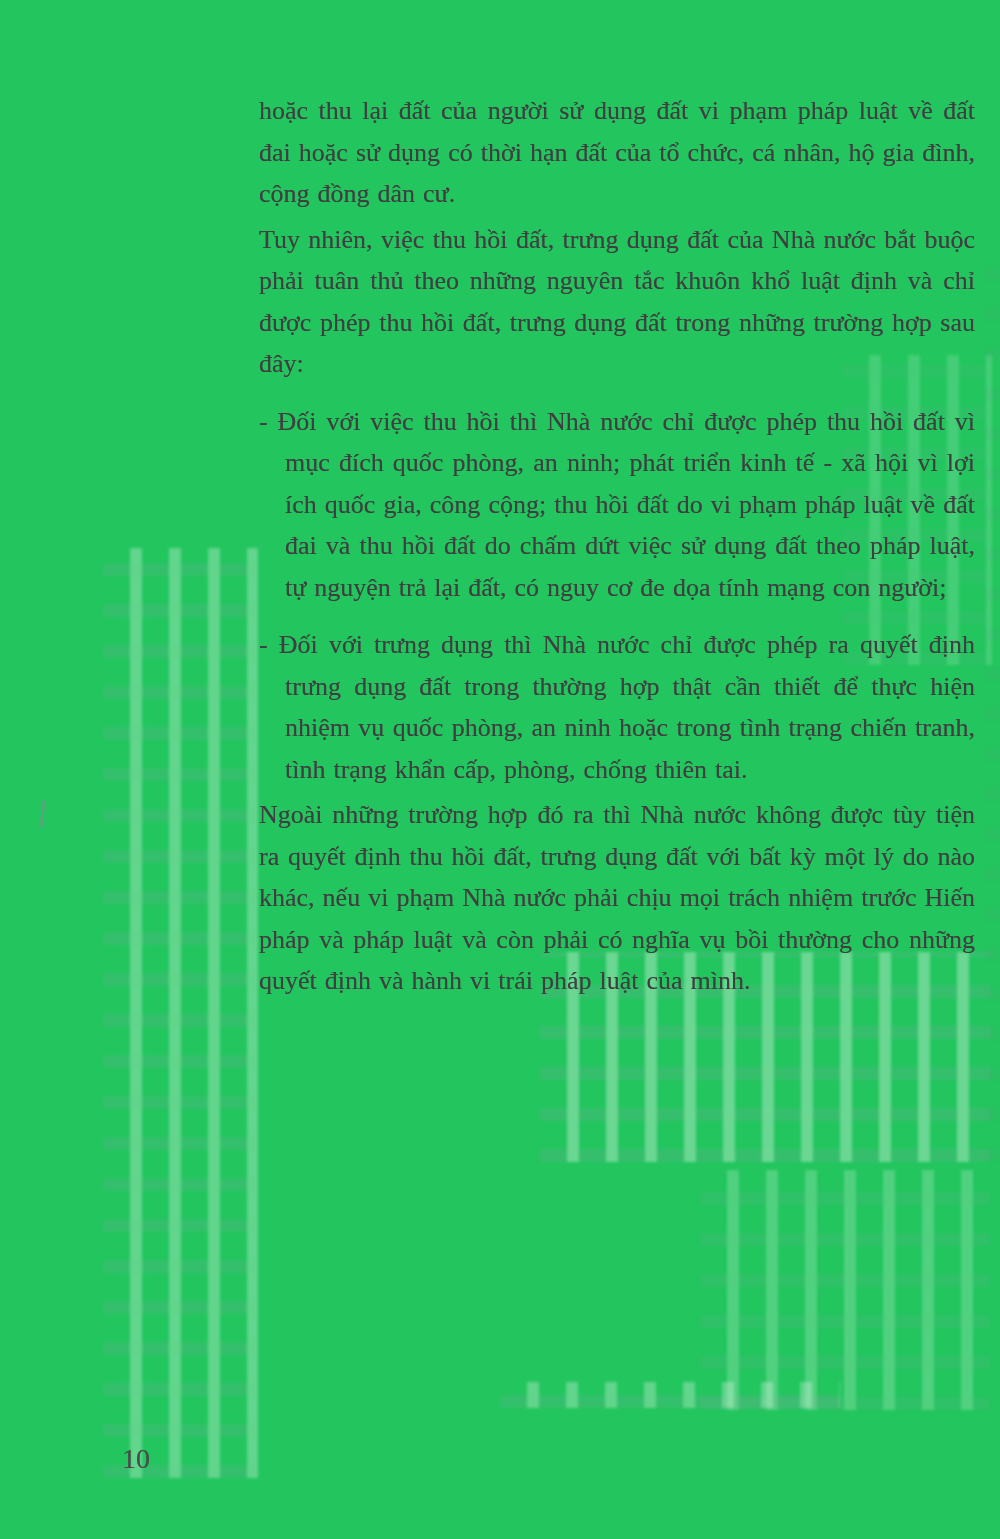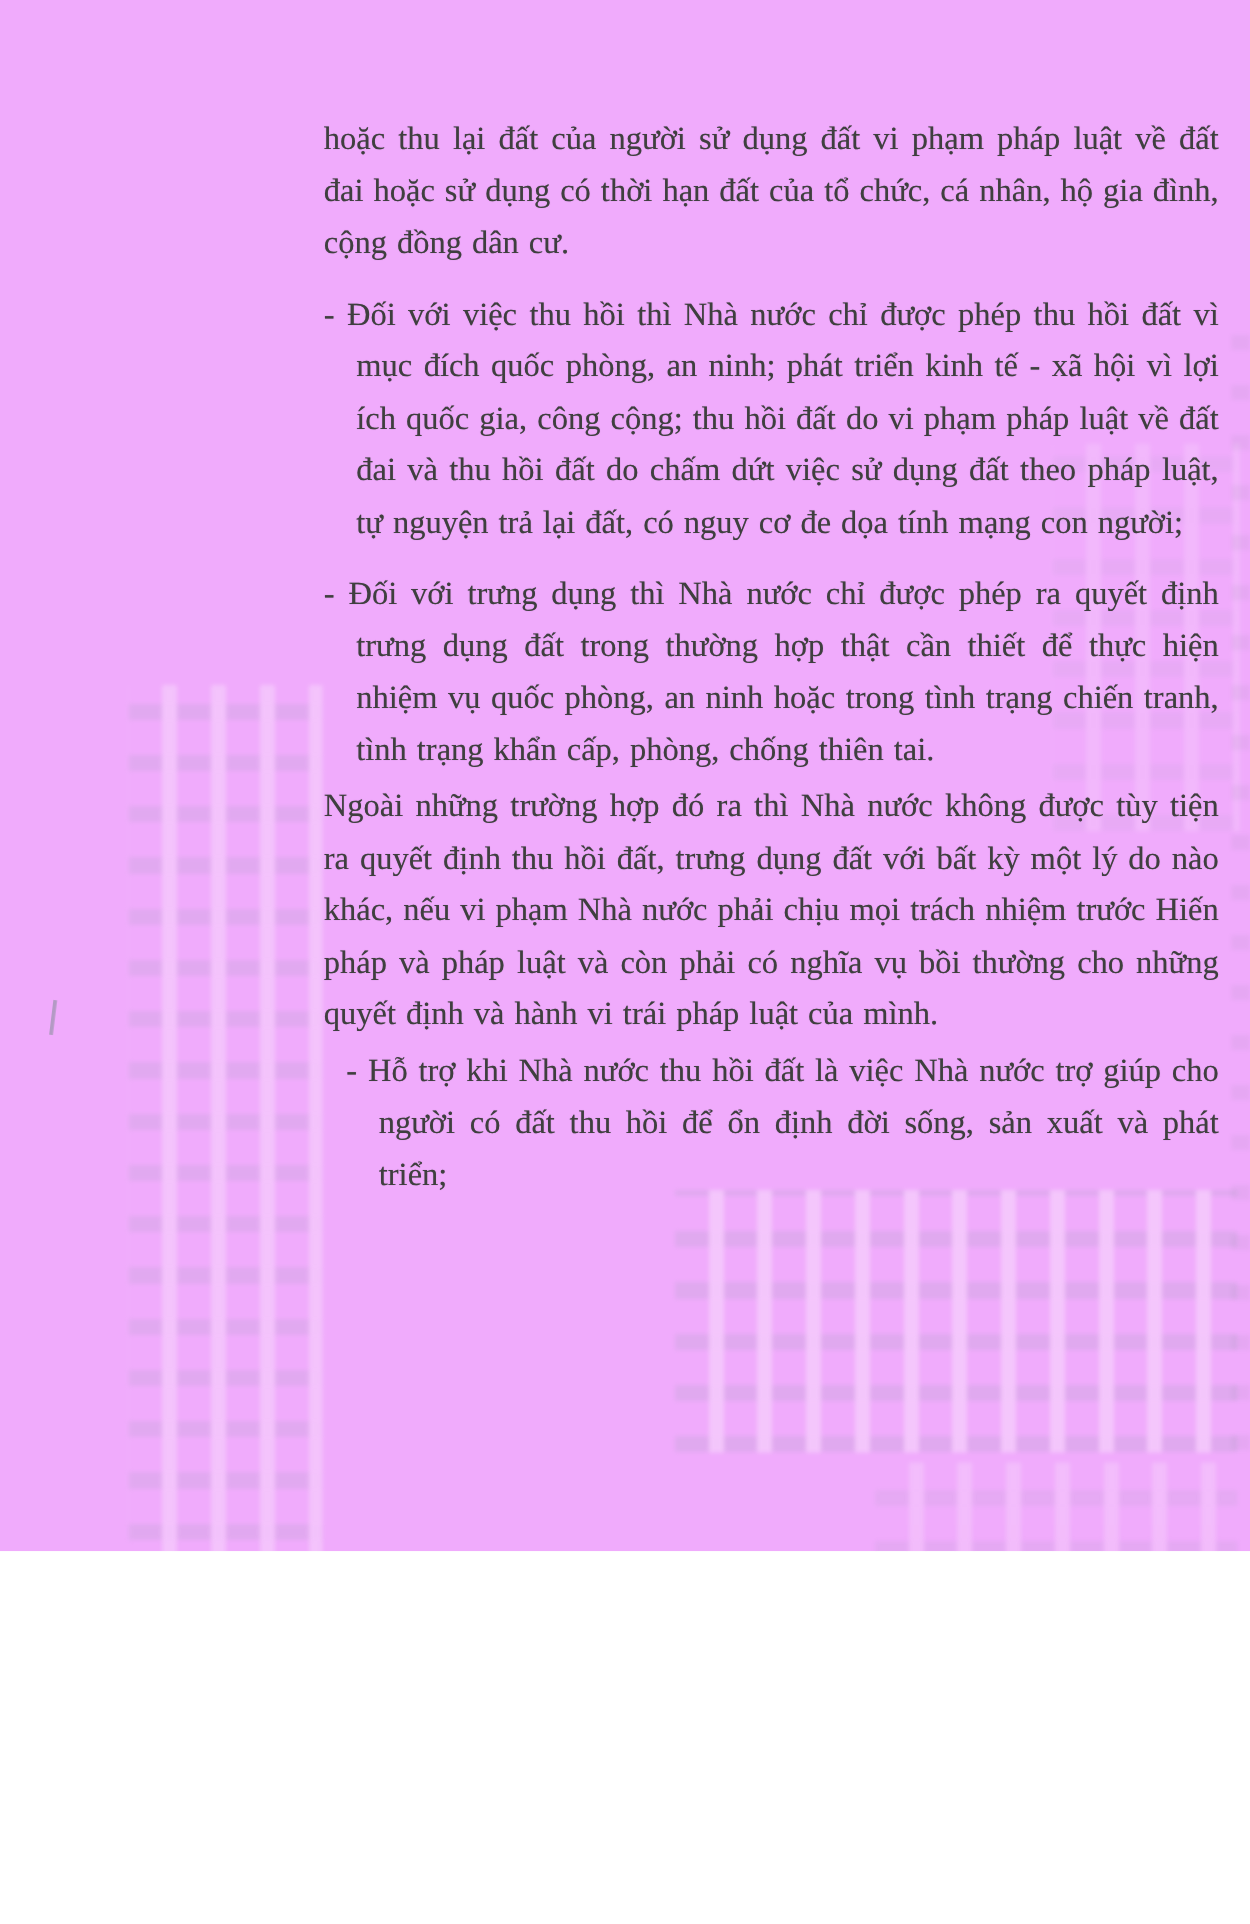--- a/index.html
+++ b/index.html
@@ -3,22 +3,22 @@
 <meta charset="utf-8">
 <style>
   html, body {
     margin: 0;
     padding: 0;
     background: #ffffff;
   }
   .page {
     position: relative;
     width: 1000px;
-    height: 1241px;
-    background: #f0abfc;
+    height: 1539px;
+    background: #22c55e;
     overflow: hidden;
     font-family: "Liberation Serif", "DejaVu Serif", serif;
     color: #3f3f3f;
   }
   
   .text-column {
     position: absolute;
     left: 259px;
     top: 90px;
     width: 716px;
@@ -101,29 +101,29 @@
   <div class="bleed bleed-rows bleed-mid-block"></div>
   <div class="bleed bleed-rows bleed-right-lower"></div>
   <div class="bleed bleed-rows bleed-last-line"></div>
   <div class="bleed bleed-edge-strip"></div>
   <div class="margin-pen-mark"></div>
 
   <div class="text-column">
 
     <p class="para">hoặc thu lại đất của người sử dụng đất vi phạm pháp luật về đất đai hoặc sử dụng có thời hạn đất của tổ chức, cá nhân, hộ gia đình, cộng đồng dân cư.</p>
 
+    <p class="para">Tuy nhiên, việc thu hồi đất, trưng dụng đất của Nhà nước bắt buộc phải tuân thủ theo những nguyên tắc khuôn khổ luật định và chỉ được phép thu hồi đất, trưng dụng đất trong những trường hợp sau đây:</p>
 
     <div class="bullet"><span class="dash">-</span> <span>Đối với việc thu hồi thì Nhà nước chỉ được phép thu hồi đất vì mục đích quốc phòng, an ninh; phát triển kinh tế - xã hội vì lợi ích quốc gia, công cộng; thu hồi đất do vi phạm pháp luật về đất đai và thu hồi đất do chấm dứt việc sử dụng đất theo pháp luật, tự nguyện trả lại đất, có nguy cơ đe dọa tính mạng con người;</span></div>
 
     <div class="bullet"><span class="dash">-</span> <span>Đối với trưng dụng thì Nhà nước chỉ được phép ra quyết định trưng dụng đất trong thường hợp thật cần thiết để thực hiện nhiệm vụ quốc phòng, an ninh hoặc trong tình trạng chiến tranh, tình trạng khẩn cấp, phòng, chống thiên tai.</span></div>
 
     <p class="para">Ngoài những trường hợp đó ra thì Nhà nước không được tùy tiện ra quyết định thu hồi đất, trưng dụng đất với bất kỳ một lý do nào khác, nếu vi phạm Nhà nước phải chịu mọi trách nhiệm trước Hiến pháp và pháp luật và còn phải có nghĩa vụ bồi thường cho những quyết định và hành vi trái pháp luật của mình.</p>
 
 
 
-    <div class="sub-bullet"><span class="dash">-</span> <span>Hỗ trợ khi Nhà nước thu hồi đất là việc Nhà nước trợ giúp cho người có đất thu hồi để ổn định đời sống, sản xuất và phát triển;</span></div>
 
 
   </div>
 
   <div class="page-number">10</div>
 
 </div>
 
 </body></html>

